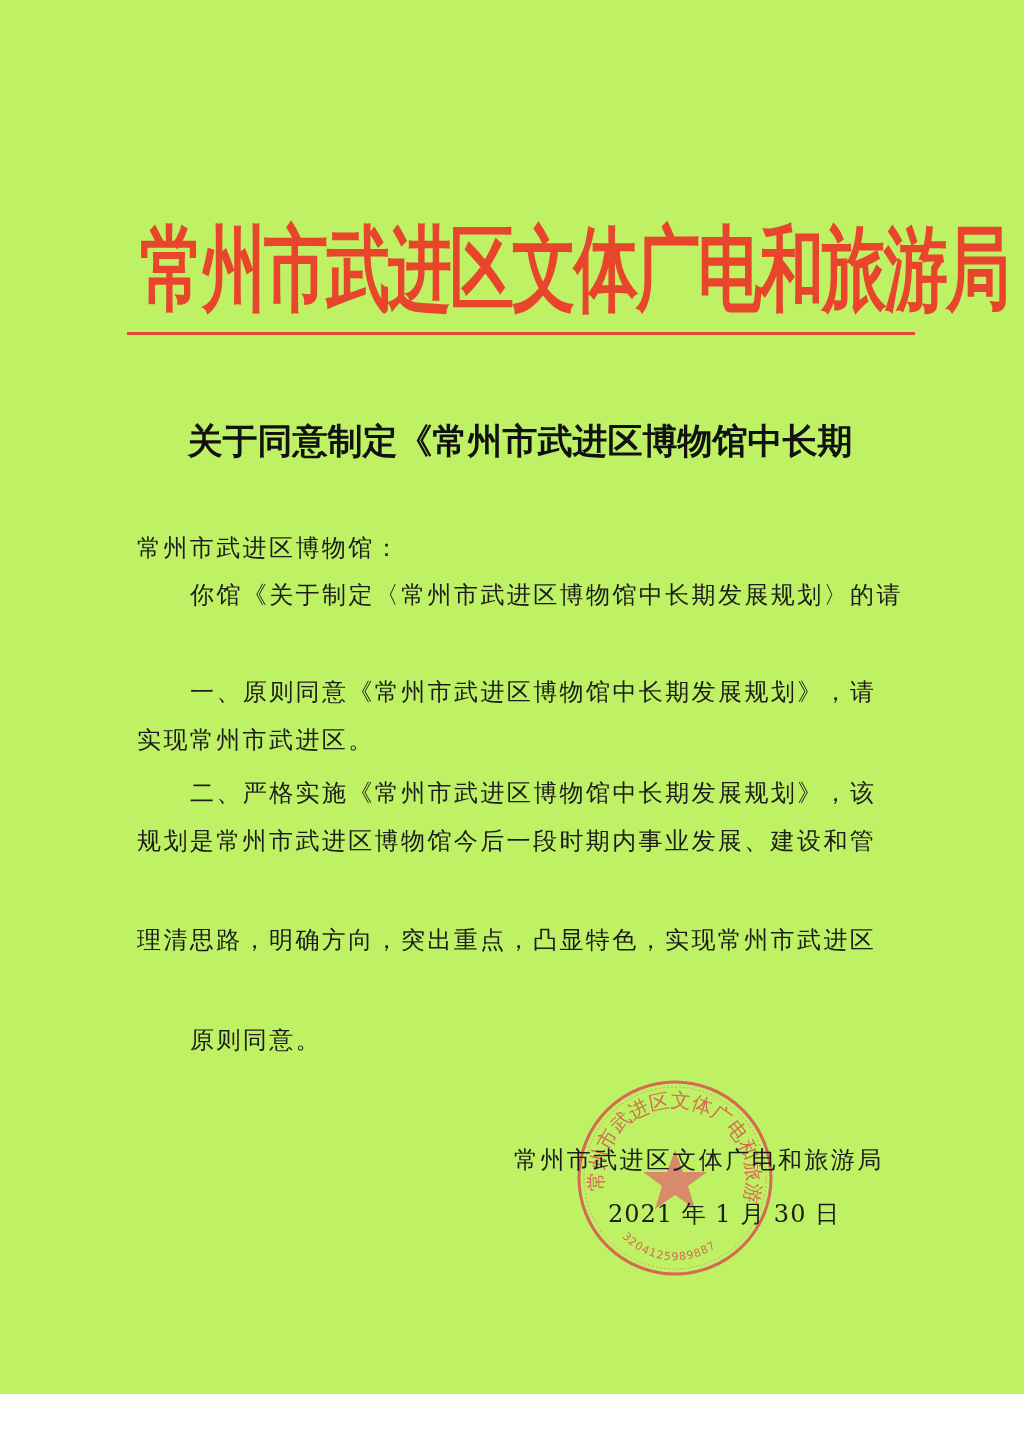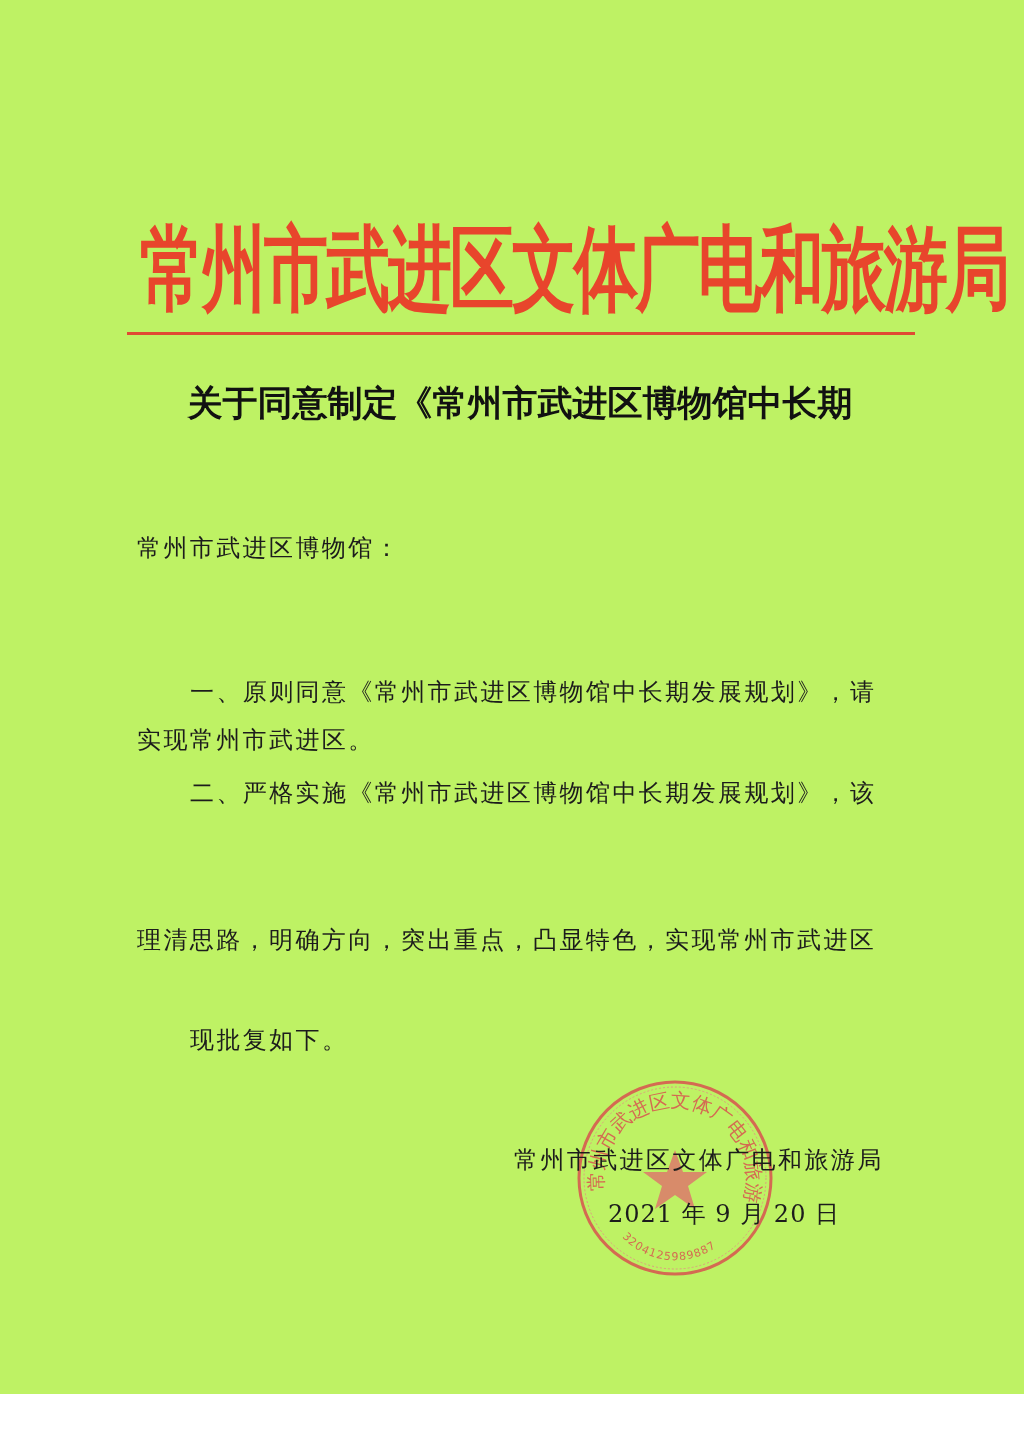--- a/index.html
+++ b/index.html
@@ -48,20 +48,21 @@
   .title {
     position: absolute;
     left: 140px;
     width: 760px;
     text-align: center;
     font-family: "DejaVu Serif", "Liberation Serif", serif;
     font-weight: bold;
     font-size: 35px;
     color: #111111;
     white-space: nowrap;
+    margin-top: 38px;
   }
   .title.l1 { top: 380px; }
   .title.l2 { top: 432px; }
   .body-text {
     position: absolute;
     left: 137px;
     width: 770px;
     font-family: Liberation Serif, serif;
     font-size: 24px;
     color: #1c1c1c;
@@ -96,41 +97,43 @@
 
 <div class="page">
 
   <div class="letterhead">常州市武进区文体广电和旅游局</div>
   <div class="red-rule"></div>
 
   <div class="title l1">关于同意制定《常州市武进区博物馆中长期</div>
 
   <div class="body-text" style="top:525px;">常州市武进区博物馆：</div>
 
+  <div class="body-text indent" style="top:572px;">你馆《关于制定〈常州市武进区博物馆中长期发展规划〉的请</div>
 
   <div class="body-text indent" style="top:669px;">一、原则同意《常州市武进区博物馆中长期发展规划》，请</div>
   <div class="body-text" style="top:717px;">实现常州市武进区。</div>
 
   <div class="body-text indent" style="top:770px;">二、严格实施《常州市武进区博物馆中长期发展规划》，该</div>
+  <div class="body-text" style="top:818px;">规划是常州市武进区博物馆今后一段时期内事业发展、建设和管</div>
   <div class="body-text" style="top:917px;">理清思路，明确方向，突出重点，凸显特色，实现常州市武进区</div>
 
-  <div class="body-text indent" style="top:1017px;">现批复如下。</div>
+  <div class="body-text indent" style="top:1017px;">原则同意。</div>
 
   <svg class="seal" viewBox="0 0 200 200">
     <defs>
       <path id="sealArc" d="M 30 118 A 72 72 0 1 1 170 118"></path>
       <path id="codeArc" d="M 40 150 A 72 72 0 0 0 160 150"></path>
     </defs>
     <circle cx="100" cy="100" r="96" fill="none" stroke="#d9534f" stroke-width="3"></circle>
     <circle cx="100" cy="100" r="91" fill="none" stroke="#e58a86" stroke-width="1" stroke-dasharray="2 2"></circle>
     <text font-family="DejaVu Sans, sans-serif" font-size="20" fill="#d9534f">
       <textPath href="#sealArc" startOffset="2%">常州市武进区文体广电和旅游局</textPath>
     </text>
     <text font-family="DejaVu Sans, sans-serif" font-size="11" fill="#d9534f" letter-spacing="1">
       <textPath href="#codeArc" startOffset="8%">3204125989887</textPath>
     </text>
     <polygon points="100,72 108,94 132,94 113,108 120,131 100,117 80,131 87,108 68,94 92,94" fill="#e06b6b" opacity="0.9"></polygon>
   </svg>
 
   <div class="signature sig-org">常州市武进区文体广电和旅游局</div>
-  <div class="signature sig-date">2021 年 9 月 20 日</div>
+  <div class="signature sig-date">2021 年 1 月 30 日</div>
 
 </div>
 
 </body></html>

